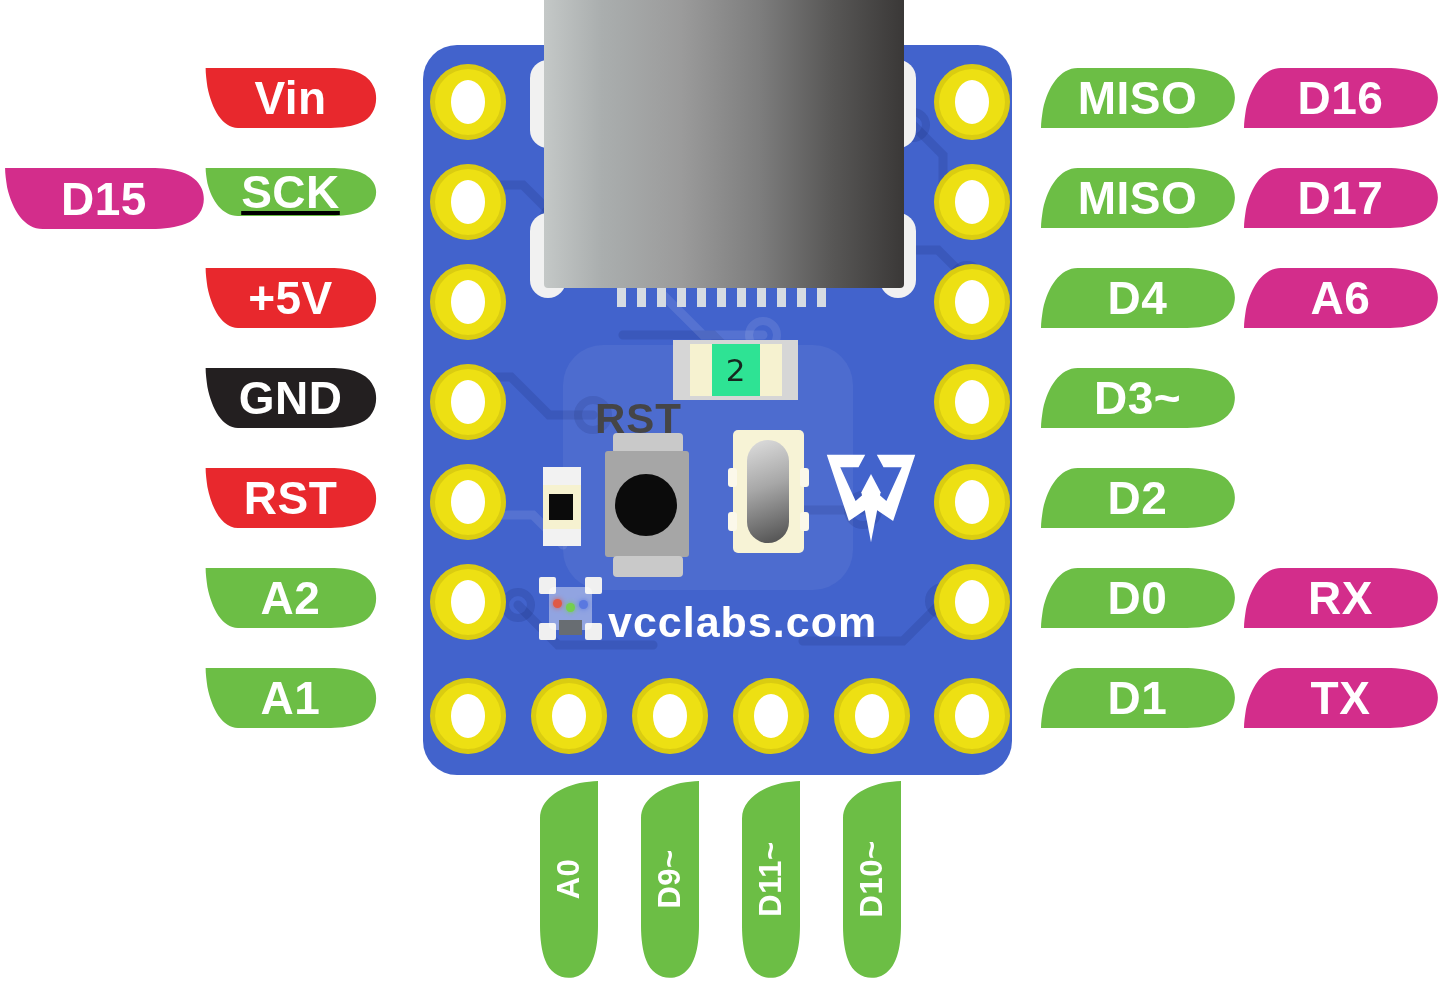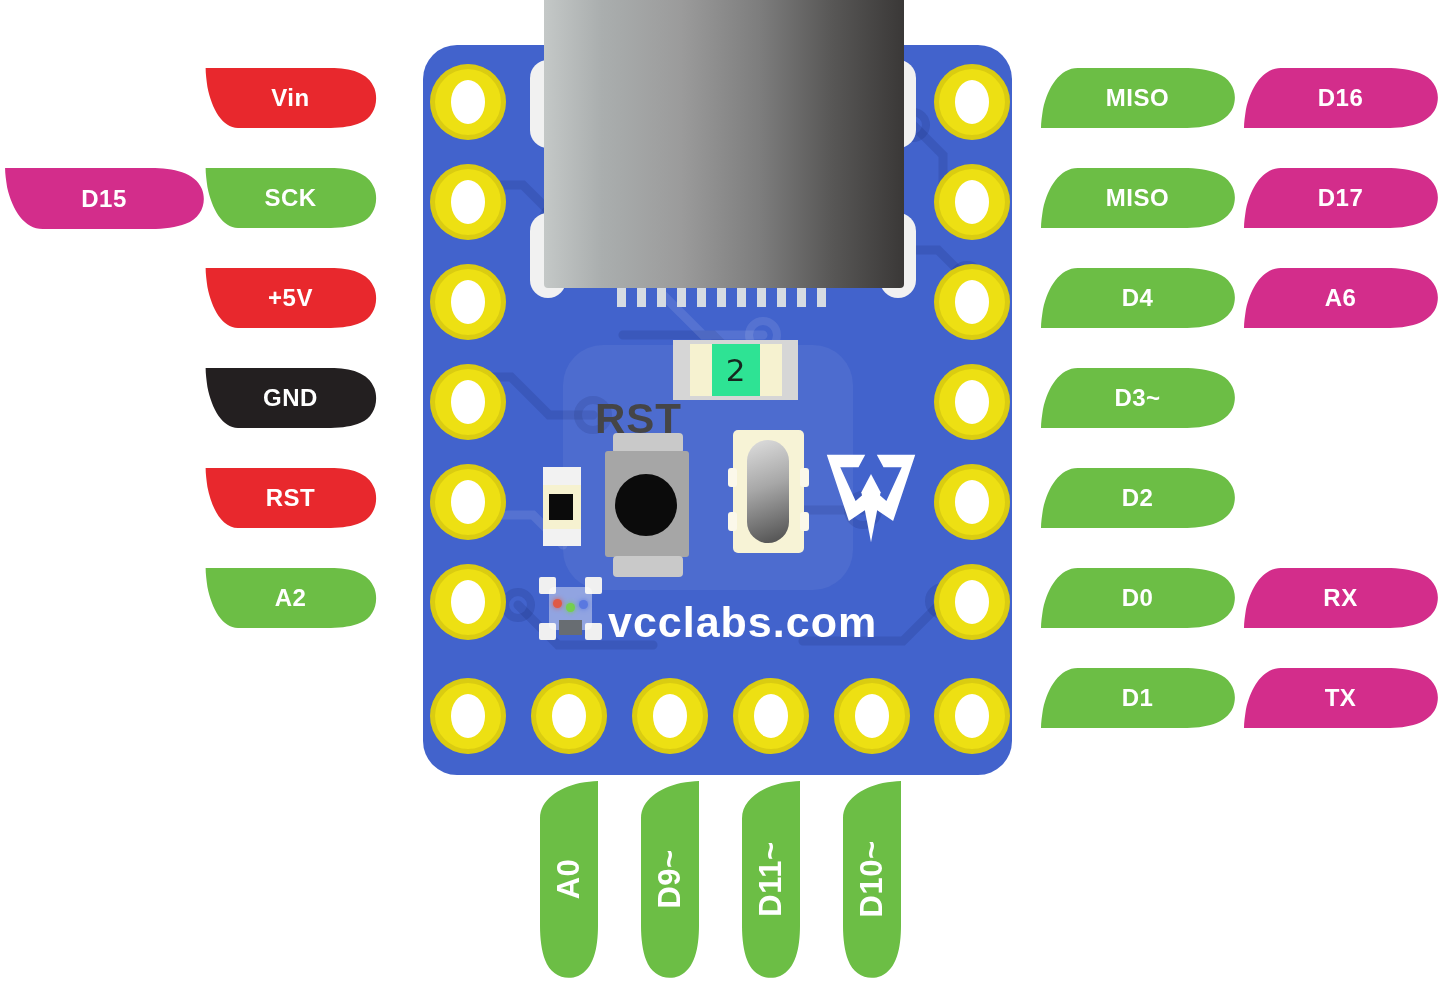--- a/index.html
+++ b/index.html
@@ -46,21 +46,21 @@
   .rgb{position:absolute;left:116px;top:532px;width:63px;height:63px;}
   .rgb .c{position:absolute;width:17px;height:17px;background:#f0f0f0;border-radius:2px;}
   .rgb .mid{position:absolute;left:10px;top:10px;width:43px;height:43px;background:rgba(255,255,255,.42);border-radius:5px;}
   .rgb .dot{position:absolute;width:9px;height:9px;border-radius:50%;}
   .rgb .chip{position:absolute;left:20px;top:43px;width:23px;height:15px;background:#686d72;}
   .logo{position:absolute;left:397px;top:404px;width:102px;height:100px;}
   
   .pill{position:absolute;display:flex;align-items:center;justify-content:center;}
   .pill svg{position:absolute;left:0;top:0;width:100%;height:100%;}
   .pill path{fill:var(--pc,#6cbe45);}
-  .pill span{position:relative;color:#fff;font-weight:700;font-size:24px;letter-spacing:.5px;}
+  .pill span{position:relative;color:#fff;font-weight:700;font-size:46px;letter-spacing:.5px;}
   .pb span{transform:rotate(-90deg);font-size:31px;white-space:nowrap;}
 </style>
 </head>
 <body>
 
 <div class="stage">
 
   <div class="board" style="--cboard: #4263CC; --cpad: #EDE013;">
 
     <svg class="traces" viewBox="0 0 589 730" aria-hidden="true">
@@ -220,21 +220,21 @@
 
     <div class="brand">vcclabs.com</div>
   </div>
 
   <div class="pill" style="left: 203px; top: 68px; width: 175px; height: 60px; --pc: #E8282D;">
     <svg viewBox="0 0 200 70" preserveAspectRatio="none" aria-hidden="true">
         <path d="M3,0 L146,0 C168,0 189,5 196,24 C201,39 196,57 180,64 C171,68 159,70 146,70 L40,70 C22,70 10,48 5,22 C4,14 3,7 3,0 Z"></path>
       </svg>
     <span>Vin</span>
   </div>
-  <div class="pill" style="left: 203px; top: 168px; width: 175px; height: 60px; --pc: #6CBE45;">
+  <div class="pill" style="left: 203px; top: 168px; width: 175px; height: 48px; text-decoration: underline; --pc: #6CBE45;">
     <svg viewBox="0 0 200 70" preserveAspectRatio="none" aria-hidden="true">
         <path d="M3,0 L146,0 C168,0 189,5 196,24 C201,39 196,57 180,64 C171,68 159,70 146,70 L40,70 C22,70 10,48 5,22 C4,14 3,7 3,0 Z"></path>
       </svg>
     <span>SCK</span>
   </div>
   <div class="pill" style="left: 203px; top: 268px; width: 175px; height: 60px; --pc: #E8282D;">
     <svg viewBox="0 0 200 70" preserveAspectRatio="none" aria-hidden="true">
         <path d="M3,0 L146,0 C168,0 189,5 196,24 C201,39 196,57 180,64 C171,68 159,70 146,70 L40,70 C22,70 10,48 5,22 C4,14 3,7 3,0 Z"></path>
       </svg>
     <span>+5V</span>
@@ -249,20 +249,26 @@
     <svg viewBox="0 0 200 70" preserveAspectRatio="none" aria-hidden="true">
         <path d="M3,0 L146,0 C168,0 189,5 196,24 C201,39 196,57 180,64 C171,68 159,70 146,70 L40,70 C22,70 10,48 5,22 C4,14 3,7 3,0 Z"></path>
       </svg>
     <span>RST</span>
   </div>
   <div class="pill" style="left: 203px; top: 568px; width: 175px; height: 60px; --pc: #6CBE45;">
     <svg viewBox="0 0 200 70" preserveAspectRatio="none" aria-hidden="true">
         <path d="M3,0 L146,0 C168,0 189,5 196,24 C201,39 196,57 180,64 C171,68 159,70 146,70 L40,70 C22,70 10,48 5,22 C4,14 3,7 3,0 Z"></path>
       </svg>
     <span>A2</span>
+  </div>
+  <div class="pill" style="left: 203px; top: 668px; width: 175px; height: 60px; --pc: #6CBE45;">
+    <svg viewBox="0 0 200 70" preserveAspectRatio="none" aria-hidden="true">
+        <path d="M3,0 L146,0 C168,0 189,5 196,24 C201,39 196,57 180,64 C171,68 159,70 146,70 L40,70 C22,70 10,48 5,22 C4,14 3,7 3,0 Z"></path>
+      </svg>
+    <span>A1</span>
   </div>
 
   <div class="pill" style="left: 2px; top: 168px; width: 204px; height: 61px; --pc: #D32D8B;">
     <svg viewBox="0 0 200 70" preserveAspectRatio="none" aria-hidden="true">
         <path d="M3,0 L146,0 C168,0 189,5 196,24 C201,39 196,57 180,64 C171,68 159,70 146,70 L40,70 C22,70 10,48 5,22 C4,14 3,7 3,0 Z"></path>
       </svg>
     <span>D15</span>
   </div>
 
   <div class="pill" style="left: 1038px; top: 68px; width: 199px; height: 60px; --pc: #6CBE45;">

